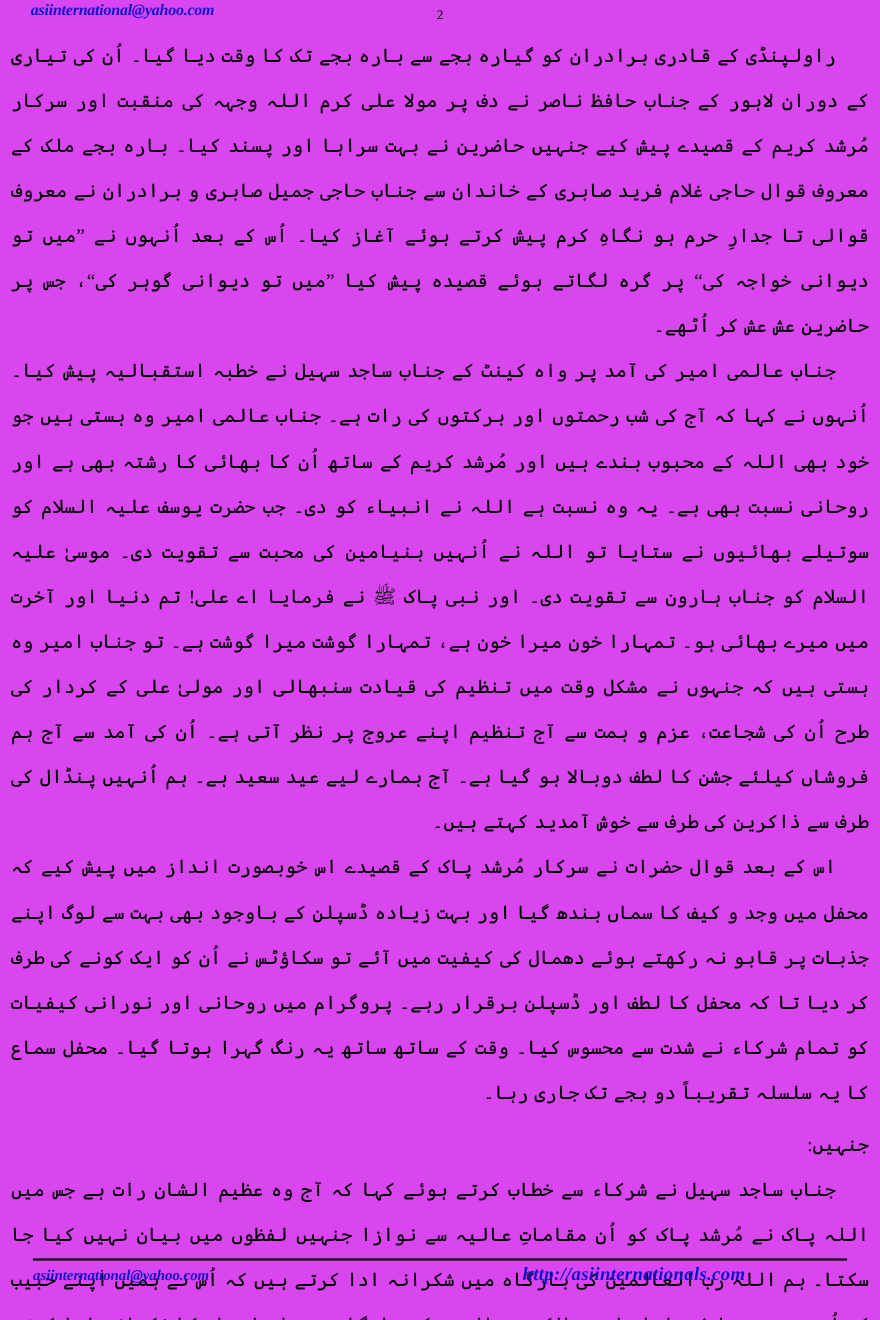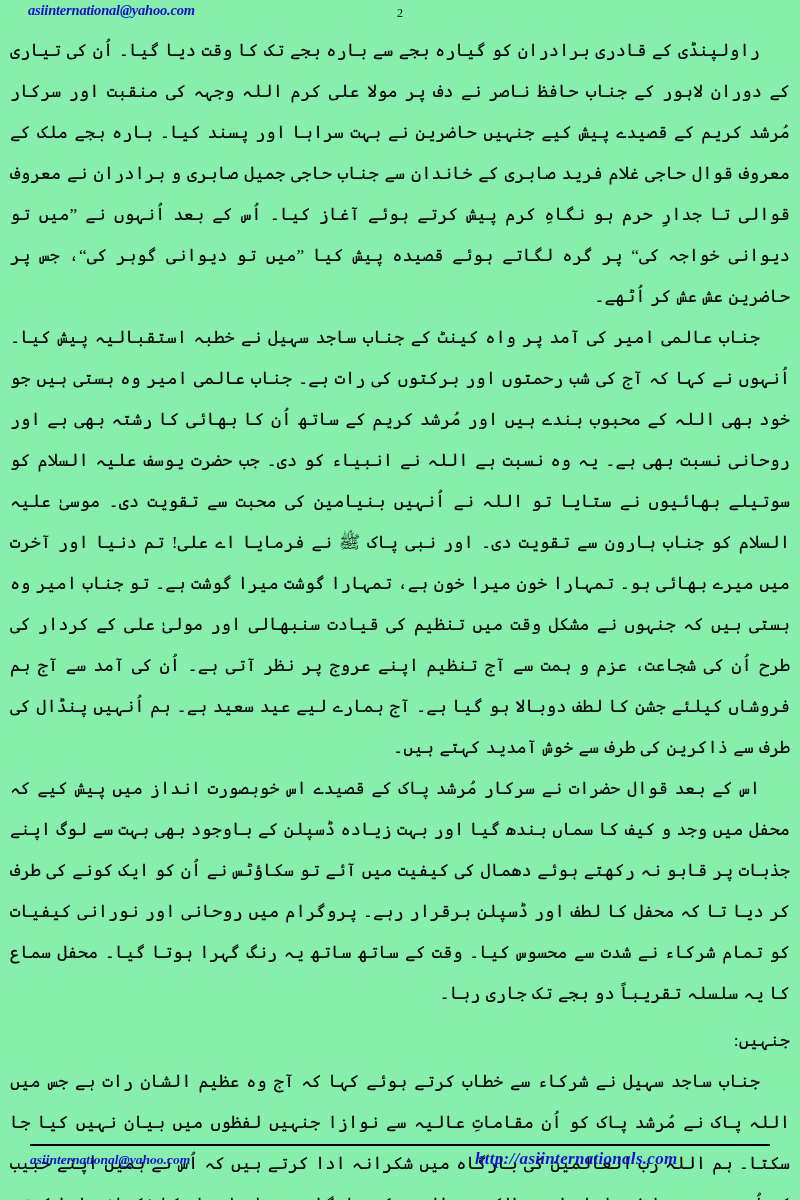--- a/index.html
+++ b/index.html
@@ -7,21 +7,21 @@
     margin: 0;
     padding: 0;
     background: #ffffff;
   }
 
   .page {
     position: relative;
     width: 800px;
     height: 1200px;
     margin: 0 auto;
-    background: #86efac;
+    background: #d946ef;
     overflow: hidden;
     box-sizing: border-box;
   }
 
   
   .page-header {
     position: absolute;
     top: 0;
     left: 0;
     width: 800px;

